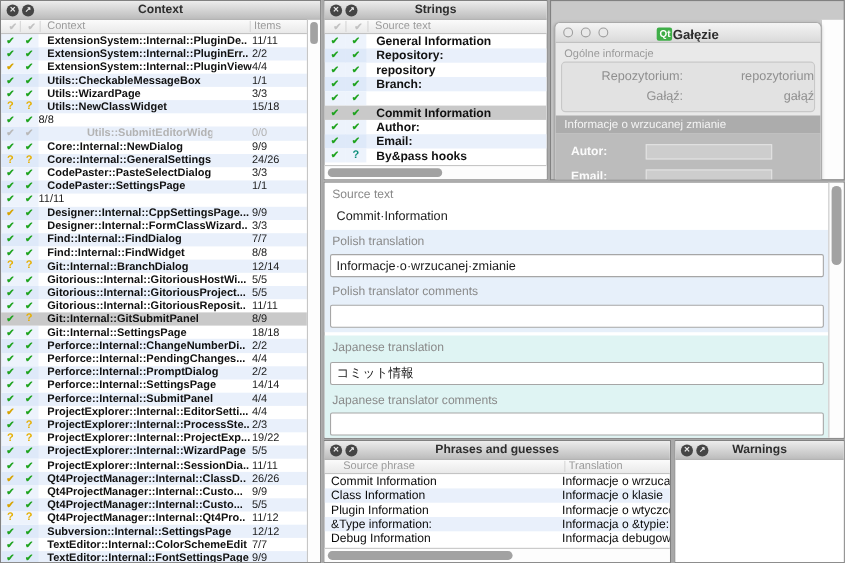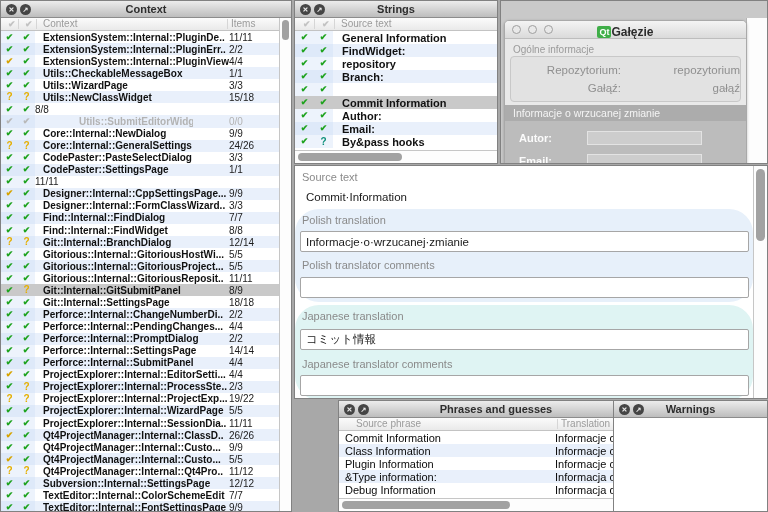--- a/index.html
+++ b/index.html
@@ -84,31 +84,31 @@
   #form-area { position:absolute; left:0; right:0; top:100px; bottom:0; background:#bcbcbc; }
   .form-row { position:absolute; left:0; right:0; height:15px; }
   .form-label { position:absolute; left:14px; font-size:11px; color:#fbfbfb; line-height:15px;font-weight:bold; }
   .form-input { position:absolute; left:82px; width:115px; height:14px;
     background:#cdcdcd; border:1px solid #e3e3e3; }
 
   
   #editor { left:294px; top:165px; width:474px; height:234px; background:#fff; }
   .ed-label { position:absolute; left:7px; font-size:11px; color:#8a8a8a; }
   #source-value { position:absolute; left:11px; top:25px; font-size:11.5px; color:#1a1a1a; }
-  .ed-section { position:absolute; left:0; right:14px;border-radius:24px; }
+  .ed-section { position:absolute; left:0; right:14px; }
   #polish-section { top:43px; height:93px; background:#e7f0fa; }
   #japanese-section { top:139px; height:95px; background:#dff4f3; }
   .tr-input { position:absolute; left:5px; right:4px; height:21px; background:#fff;
     border:1px solid #a6a6a6; border-radius:2px; font-size:11.5px; color:#1a1a1a;
     padding:0 5px; font-family:"Liberation Sans", sans-serif; outline:none; }
   #editor-vscroll { top:0; right:0; bottom:0; width:14px; }
   #editor-vscroll .thumb { left:2px; right:2px; top:3px; height:72px; }
 
   
-  #phrases-panel { left:294px; top:400px; width:316px; height:112px;margin-left:44px; }
+  #phrases-panel { left:294px; top:400px; width:316px; height:112px; }
   #phrases-colhead .hlabel.c1 { left:17px; }
   #phrases-colhead .hlabel.c2 { left:222px; }
   #phrases-list { position:absolute; top:30px; left:0; right:0; height:65px; overflow:hidden; }
   .phr-row { height:13px; font-size:11px; color:#0a0a0a; }
   .phr-src { width:216px; flex:none; padding-left:6px; overflow:hidden; }
   .phr-tr { flex:1; overflow:hidden; }
   #phrases-hscroll { left:0; right:0; bottom:0; height:13px; }
   #phrases-hscroll .thumb { top:2px; bottom:2px; left:3px; width:168px; }
 
   
@@ -561,21 +561,21 @@
         </span>
         <span class="str-text">General Information</span>
       </div>
       <div class="lrow str-row alt">
         <span class="icell">
           <span class="st-icon check-green">✔</span>
         </span>
         <span class="icell">
           <span class="st-icon check-green">✔</span>
         </span>
-        <span class="str-text">FindWidget:</span>
+        <span class="str-text">Repository:</span>
       </div>
       <div class="lrow str-row">
         <span class="icell">
           <span class="st-icon check-green">✔</span>
         </span>
         <span class="icell">
           <span class="st-icon check-green">✔</span>
         </span>
         <span class="str-text">repository</span>
       </div>

